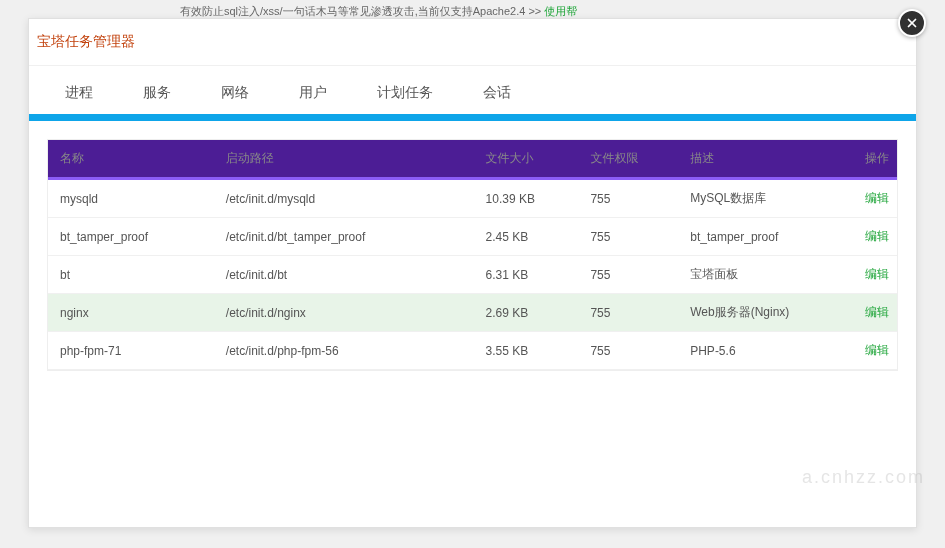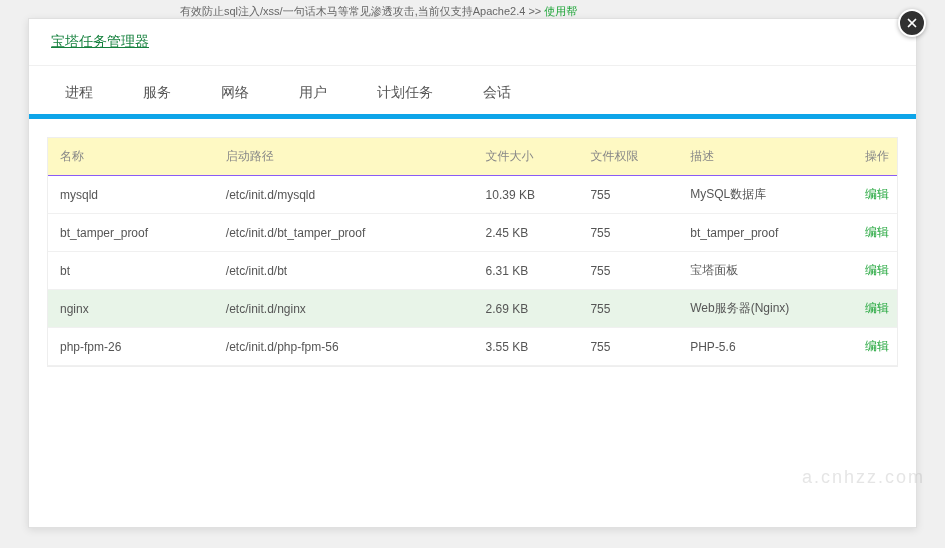--- a/index.html
+++ b/index.html
@@ -28,25 +28,24 @@
       top: 18px;
       left: 28px;
       width: 889px;
       height: 510px;
       background: #fff;
       border: 1px solid #e0e0e0;
       box-shadow: 0 2px 8px rgba(0,0,0,0.1);
       z-index: 10;
     }
     .modal-header {
-      padding: 14px 22px;
+      padding: 14px 8px;
       border-bottom: 1px solid #f0f0f0;
       font-size: 14px;
-      color: #15803d;
-      text-decoration: underline;
+      color: #c2410c;
     }
     .close-btn {
       position: absolute;
       top: -10px;
       right: -10px;
       width: 28px;
       height: 28px;
       border-radius: 50%;
       background: #313131;
       border: 2px solid #fff;
@@ -55,21 +54,21 @@
       align-items: center;
       justify-content: center;
       cursor: pointer;
       z-index: 20;
       box-shadow: 0 1px 4px rgba(0,0,0,0.3);
     }
     .close-btn svg { width: 14px; height: 14px; }
     .tabs {
       display: flex;
       padding: 0 18px;
-      border-bottom: 5px solid #0ea5e9;
+      border-bottom: 7px solid #0ea5e9;
       margin-top: 8px;
       gap: 0;
     }
     .tab {
       padding: 10px 18px;
       font-size: 14px;
       color: #555;
       cursor: pointer;
       border-bottom: 2px solid transparent;
       margin-right: 14px;
@@ -85,22 +84,22 @@
     table {
       width: 100%;
       border-collapse: collapse;
       font-size: 12px;
     }
     thead th {
       text-align: left;
       font-weight: normal;
       color: #888;
       padding: 10px 8px;
-      border-bottom: 1px solid #8b5cf6;
-      background: #fef9c3;
+      border-bottom: 3px solid #8b5cf6;
+      background: #4c1d95;
     }
     tbody td {
       padding: 10px 8px;
       border-bottom: 1px solid #f0f0f0;
       color: #555;
     }
     tbody tr.highlight {
       background: #e8f4e8;
     }
     .col-name { width: 170px; padding-left: 12px; }
@@ -191,21 +190,21 @@
           </tr>
           <tr class="highlight">
             <td class="col-name">nginx</td>
             <td class="col-path">/etc/init.d/nginx</td>
             <td class="col-size">2.69 KB</td>
             <td class="col-perm">755</td>
             <td class="col-desc">Web服务器(Nginx)</td>
             <td class="col-action"><span class="action-link">编辑</span></td>
           </tr>
           <tr>
-            <td class="col-name">php-fpm-26</td>
+            <td class="col-name">php-fpm-71</td>
             <td class="col-path">/etc/init.d/php-fpm-56</td>
             <td class="col-size">3.55 KB</td>
             <td class="col-perm">755</td>
             <td class="col-desc">PHP-5.6</td>
             <td class="col-action"><span class="action-link">编辑</span></td>
           </tr>
         </tbody>
     </table>
   </div>
 </div>

